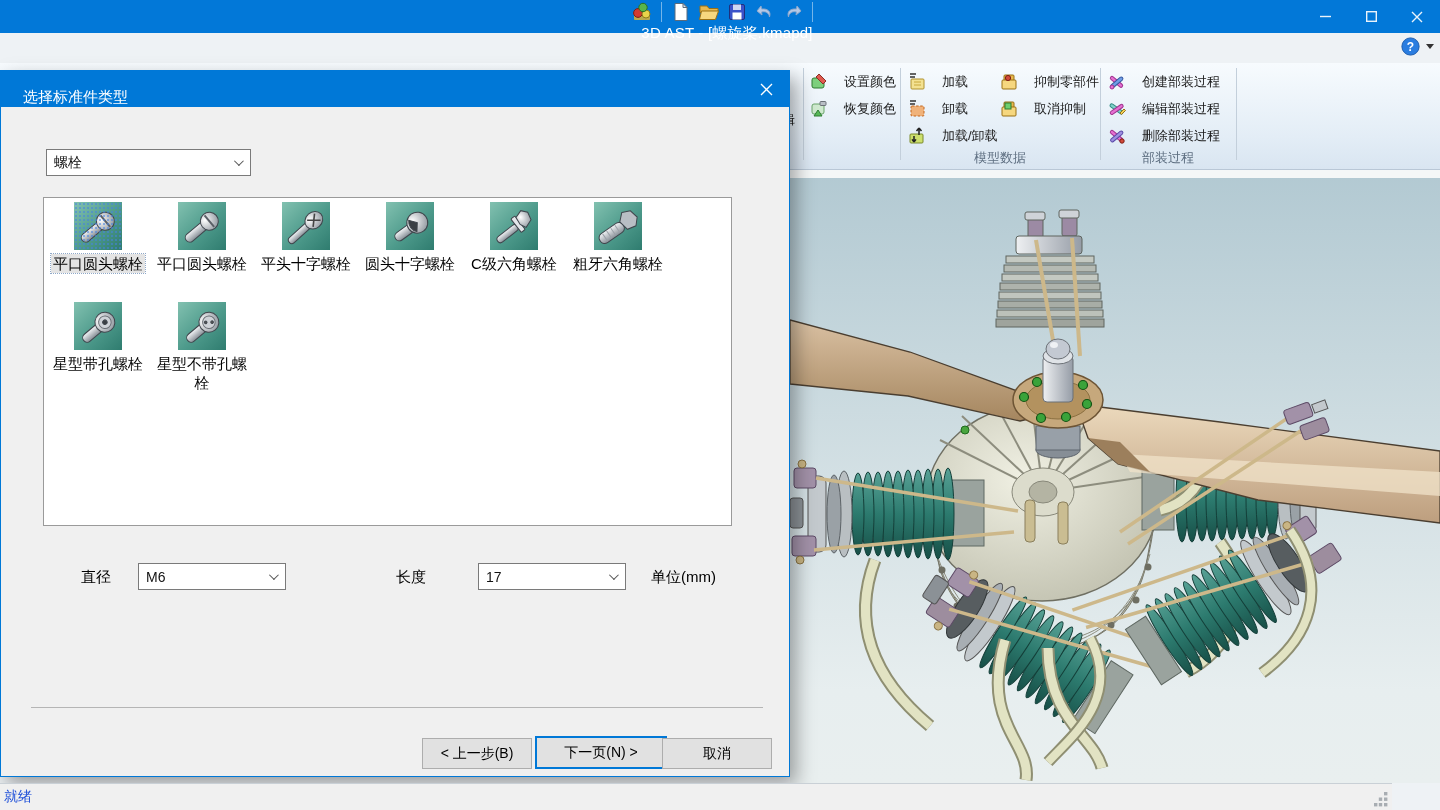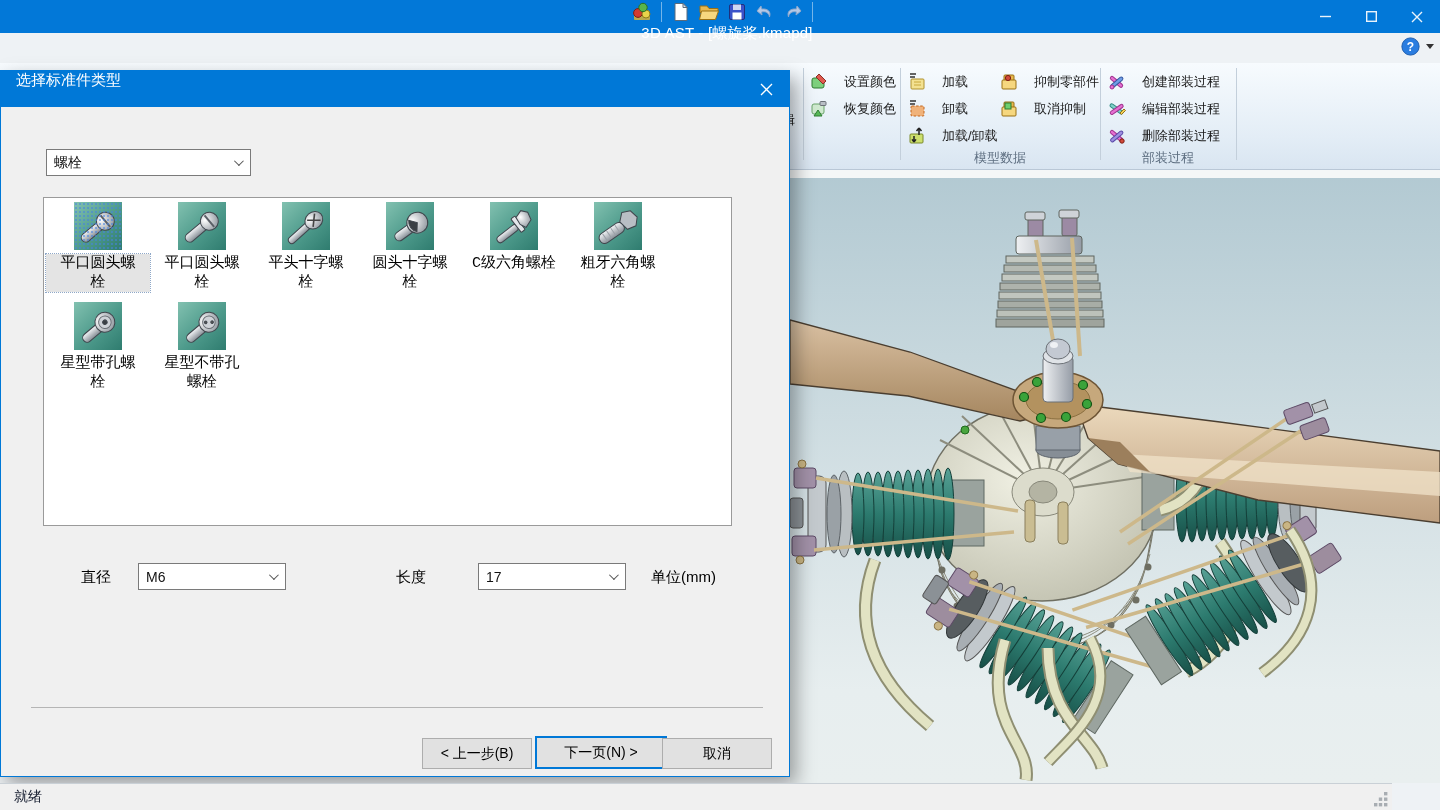--- a/index.html
+++ b/index.html
@@ -34,43 +34,43 @@
   .rgl{position:absolute;top:86px;font-size:13px;color:#5d6e80;text-align:center;}
   .clip-t{position:absolute;left:782px;top:48px;font-size:13px;color:#1a1a1a;}
 
   
   .viewport{position:absolute;left:790px;top:170px;width:650px;height:613px;background:#dfe9ec;border-right:2px solid #f2f5f6;}
 
   
   .dialog{position:absolute;left:0;top:70px;width:790px;height:707px;background:#f0f0f0;
           border:1px solid #0078d7;box-shadow:6px 8px 18px rgba(0,0,0,.35);}
   .dlg-title{position:absolute;left:0;top:0;width:100%;height:36px;background:#0078d7;color:#fff;
-             display:flex;align-items:flex-start;padding-left:15px;font-size:15px;}
+             display:flex;align-items:flex-end;padding-left:22px;font-size:15px;}
   .dlg-close{position:absolute;right:8px;top:5px;width:30px;height:26px;display:flex;align-items:center;justify-content:center;
              color:#fff;font-size:15px;}
   .combo{position:absolute;height:27px;background:#fff;border:1px solid #7a7a7a;display:flex;align-items:center;
          padding-left:7px;font-size:14px;color:#111;}
   .combo .chev{position:absolute;right:9px;top:9px;width:7px;height:7px;border-right:1.4px solid #555;border-bottom:1.4px solid #555;
          transform:rotate(45deg) translateY(-2px);}
   .panel{position:absolute;left:42px;top:126px;width:689px;height:329px;background:#fff;border:1px solid #9a9a9a;}
   .cell{position:absolute;width:104px;text-align:center;}
   .iconwrap{position:relative;width:48px;height:48px;margin:0 auto;background:linear-gradient(135deg,#82c1b0,#4d9a8b 55%,#2f7c6f);}
   .cell.selected .iconwrap::after{content:"";position:absolute;inset:0;
       background-image:radial-gradient(rgba(70,130,225,.9) 1px,transparent 1.3px);background-size:4px 4px;opacity:.6;}
-  .cell-label{margin-top:4px;font-size:15px;color:#000;line-height:19px;display:inline-block;padding:0 10px;font-family:Liberation Mono, monospace;}
+  .cell-label{margin-top:4px;font-size:15px;color:#000;line-height:19px;display:inline-block;padding:0 2px;}
   .cell.selected .cell-label{background:#e4e4e4;outline:1px dotted #8fa8c8;}
   .fieldlbl{position:absolute;font-size:15px;color:#000;}
   .dlg-sep{position:absolute;left:30px;top:636px;width:732px;height:1px;background:#b5b5b5;}
   .btn{position:absolute;height:31px;background:#e1e1e1;border:1px solid #adadad;display:flex;align-items:center;
        justify-content:center;font-size:14px;color:#000;margin-top:6px;}
   .btn.focus{height:33px;border:2px solid #0078d7;background:#e1e1e1;}
 
   
   .statusbar{position:absolute;left:0;top:783px;width:1392px;height:27px;background:#f0f0f0;border-top:1px solid #c9d0d6;
-             display:flex;align-items:center;padding-left:14px;font-size:14px;color:#0f172a;}
+             display:flex;align-items:center;padding-left:4px;font-size:14px;color:#1d4ed8;}
   .grip{position:absolute;right:3px;bottom:3px;width:15px;height:15px;}
 </style>
 </head>
 <body>
 
 <div id="app">
 
   <svg width="0" height="0" style="position:absolute">
     <defs>
       <linearGradient id="mSh" x1="0" y1="0" x2="0" y2="1">

